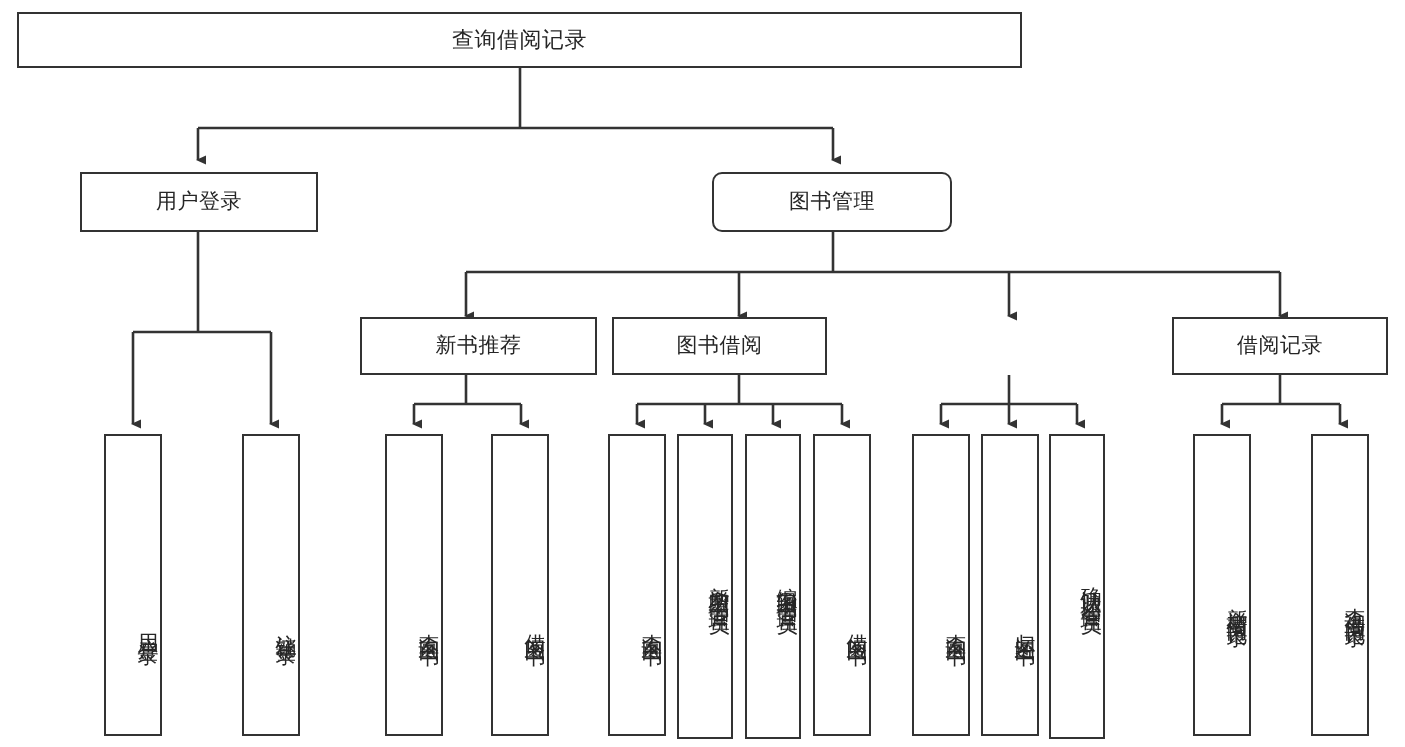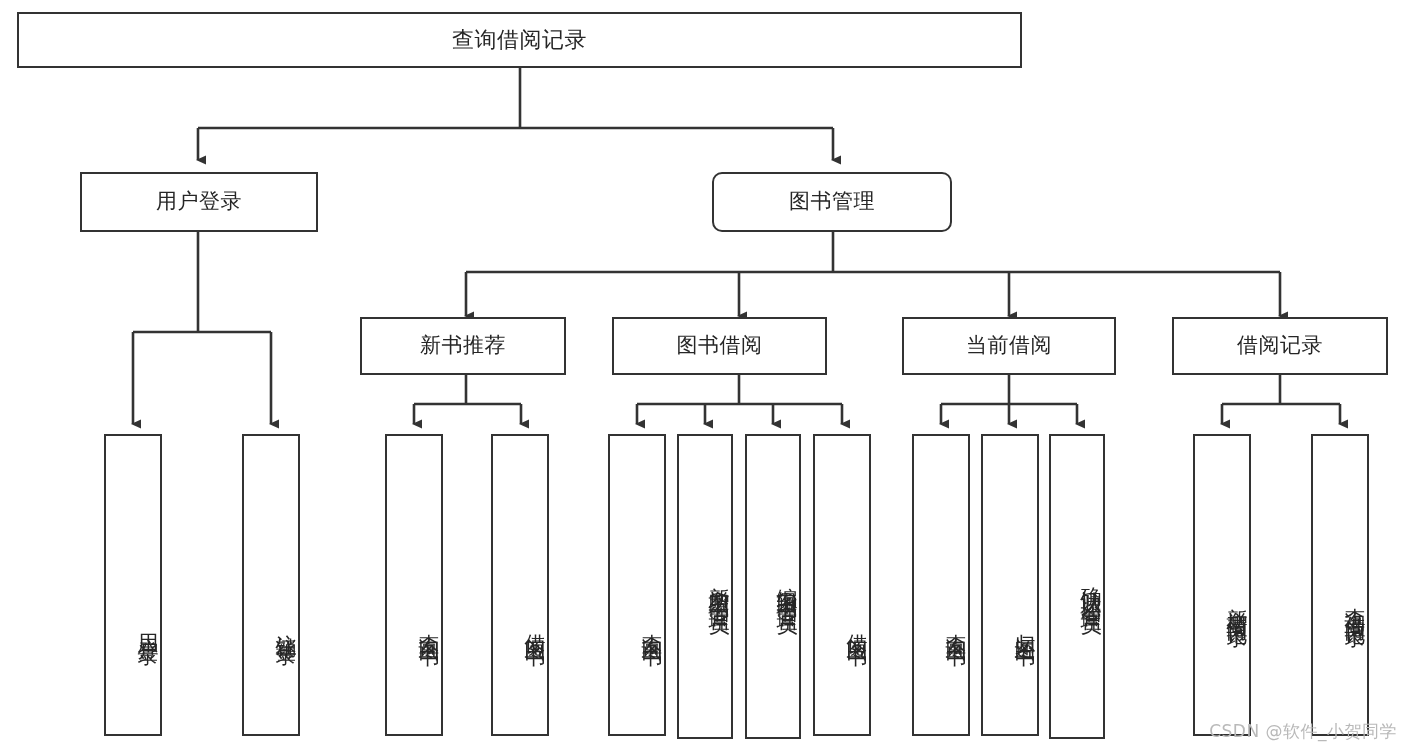--- a/index.html
+++ b/index.html
@@ -132,31 +132,28 @@
   </div>
 
   <div class="node horiz" style="left:80px; top:172px; width:238px; height:60px;">
     <span>用户登录</span>
   </div>
 
   <div class="node horiz" style="left:712px; top:172px; width:240px; height:60px;border-radius:10px;">
     <span>图书管理</span>
   </div>
 
-  <div class="node horiz" style="left:360px; top:317px; width:206px; height:58px;">
+  <div class="node horiz" style="left:360px; top:317px; width:237px; height:58px;">
     <span>新书推荐</span>
   </div>
 
   <div class="node horiz" style="left:612px; top:317px; width:215px; height:58px;">
     <span>图书借阅</span>
   </div>
 
-  <div class="node horiz" style="left:902px; top:317px; width:214px; height:58px;">
-    <span>当前借阅</span>
-  </div>
 
   <div class="node horiz" style="left:1172px; top:317px; width:216px; height:58px;align-items:center;">
     <span>借阅记录</span>
   </div>
 
   <div class="node vert" style="left:104px; top:434px; width:58px; height:302px; padding-top:84px;">
     <span class="vlabel">用户登录</span>
   </div>
 
   <div class="node vert" style="left:242px; top:434px; width:58px; height:302px; padding-top:84px;">
@@ -200,15 +197,14 @@
   </div>
 
   <div class="node vert" style="left:1193px; top:434px; width:58px; height:302px; padding-top:40px;">
     <span class="vlabel">新增借阅记录</span>
   </div>
 
   <div class="node vert" style="left:1311px; top:434px; width:58px; height:302px; padding-top:40px;">
     <span class="vlabel">查询借阅记录</span>
   </div>
 
-  <div class="watermark">CSDN @软件_小贺同学</div>
 
 </div>
 
 </body></html>

